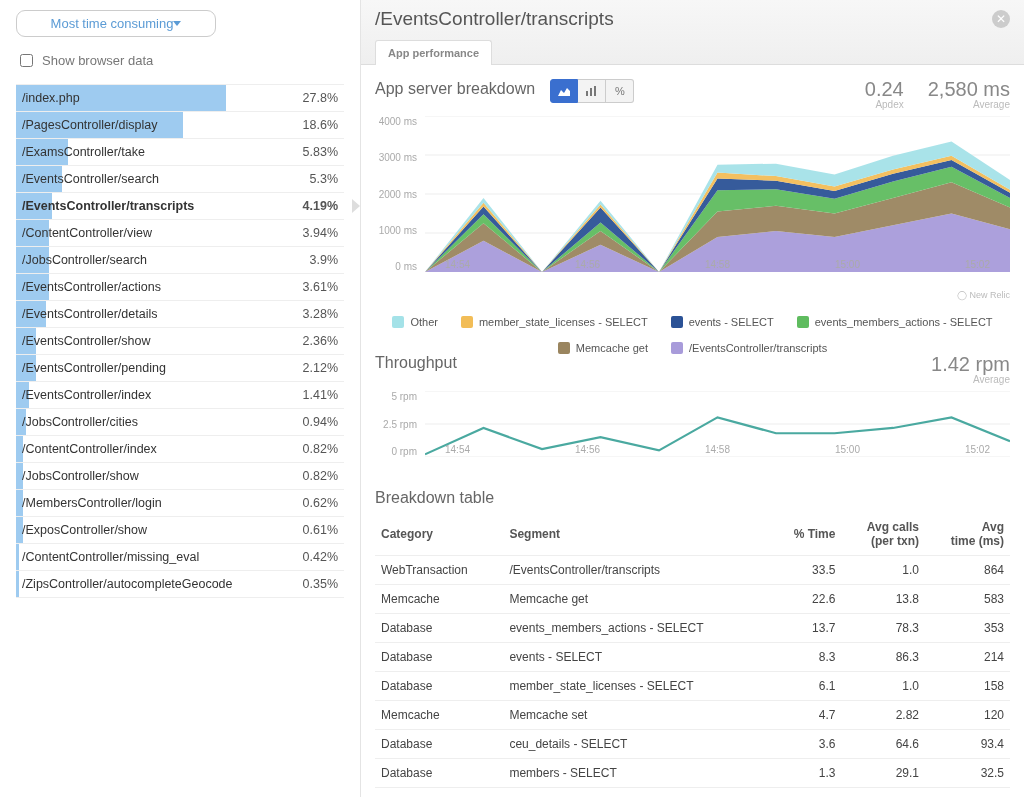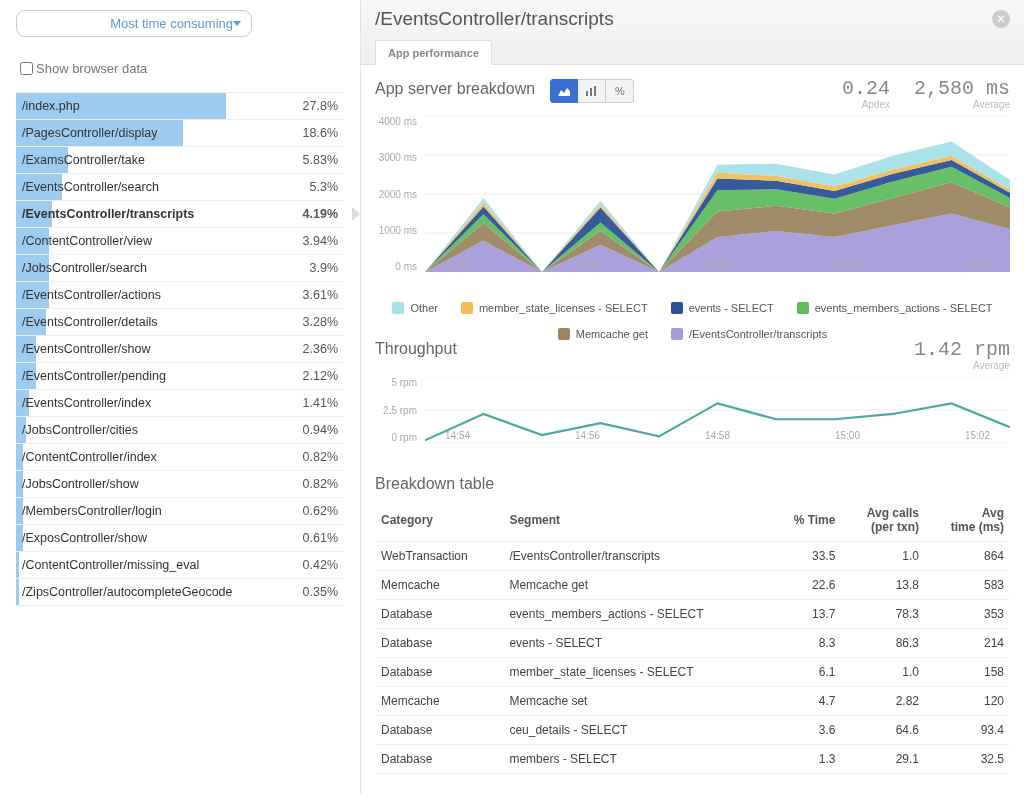--- a/index.html
+++ b/index.html
@@ -12,40 +12,41 @@
     width: 1024px;
   }
   .layout { display: flex; }
   .sidebar {
     width: 360px;
     padding: 10px 16px 16px 16px;
   }
   .dropdown {
     display: inline-flex;
     align-items: center;
-    justify-content: flex-end;
+    justify-content: center;
     border: 1px solid #ccc;
     border-radius: 9px;
     padding: 5px 10px;
-    width: 236px;
+    width: 200px;
     color: #5b9bd5;
     font-size: 13px;
     cursor: pointer;
     background: #fff;
   }
   .dropdown .caret {
     width: 0; height: 0;
     border-left: 4px solid transparent;
     border-right: 4px solid transparent;
     border-top: 5px solid #5b9bd5;
   }
   .show-browser {
-    margin-top: 22px;
+    margin-top: 14px;
     display: flex;
     align-items: center;
+    gap: 6px;
     color: #777;
     font-size: 13px;
   }
   .tx-list { margin-top: 14px; border-top: 1px solid #eee; }
   .tx-row {
     position: relative;
     display: flex;
     justify-content: space-between;
     align-items: center;
     height: 27px;
@@ -140,21 +141,21 @@
     background: #f3f3f3;
     display: flex; align-items: center; justify-content: center;
     cursor: pointer;
     font-size: 11px; color: #777;
   }
   .vt-btn:first-child { border-radius: 3px 0 0 3px; }
   .vt-btn:last-child { border-radius: 0 3px 3px 0; }
   .vt-btn.active { background: #3a6fcf; border-color: #3a6fcf; color: #fff; }
   .vt-btn + .vt-btn { border-left: none; }
   .stats { display: flex; gap: 24px; text-align: right; }
-  .stat-val { font-size: 20px; color: #888; line-height: 1; font-family: Liberation Mono, monospace; }
+  .stat-val { font-size: 20px; color: #888; line-height: 1; }
   .stat-lbl { font-size: 10px; color: #bbb; }
 
   .chart-area {
     position: relative;
     height: 170px;
     margin-top: 6px;
   }
   .chart-area .ylabels {
     position: absolute; left: 0; top: 0; bottom: 14px;
     width: 48px;
@@ -378,20 +379,21 @@
             <path d="M0.0 150.0 L56.0 78.8 L112.0 150.0 L168.0 81.4 L224.0 150.0 L280.0 46.9 L336.0 45.8 L392.0 56.3 L448.0 38.3 L504.0 24.4 L560.0 61.5 L560.0 70.9 L504.0 38.3 L448.0 51.4 L392.0 67.9 L336.0 57.8 L280.0 54.4 L224.0 150.0 L168.0 85.1 L112.0 150.0 L56.0 83.3 L0.0 150.0 Z" fill="#a4e2e8" fill-opacity="0.95"></path>
           </svg>
         <div class="xlabels" id="bk-xlabels">
             <span>14:54</span>
             <span>14:56</span>
             <span>14:58</span>
             <span>15:00</span>
             <span>15:02</span>
           </div>
       </div>
+      <div class="newrelic">◯ New Relic</div>
 
       <div class="legend" id="legend">
           <div class="legend-item">
             <span class="sw" style="background:#a4e2e8"></span>
             <span>Other</span>
           </div>
           <div class="legend-item">
             <span class="sw" style="background:#f2bd57"></span>
             <span>member_state_licenses - SELECT</span>
           </div>

